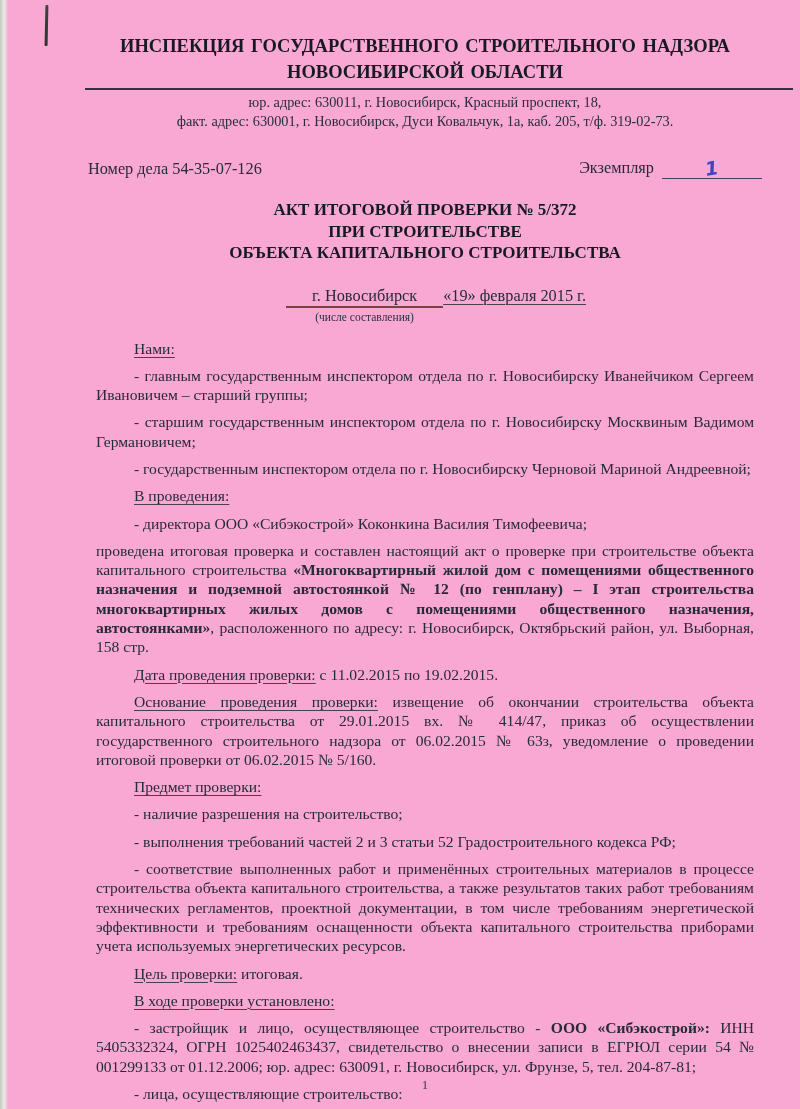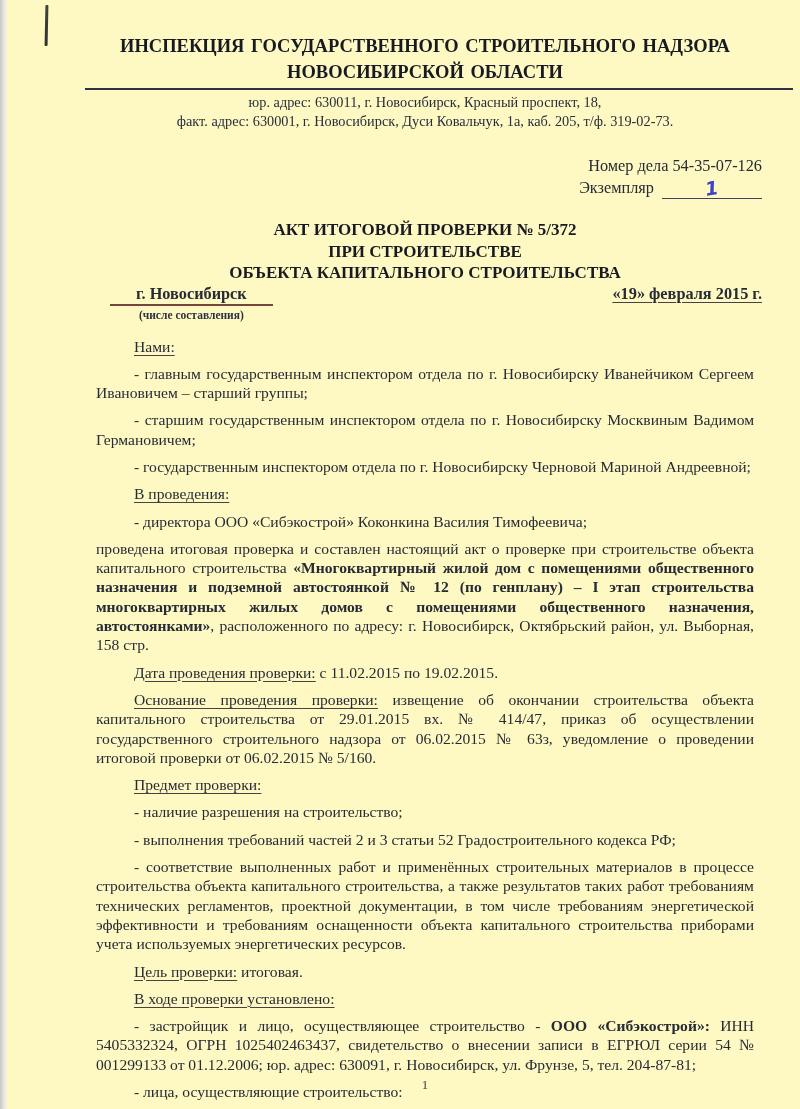--- a/index.html
+++ b/index.html
@@ -1,20 +1,20 @@
 <!DOCTYPE html>
 <html lang="ru"><head>
 <meta charset="utf-8">
 <style>
   html,body{margin:0;padding:0;background:#e9e9e6;}
   .page{
     position:relative;
     width:800px;height:1109px;
     margin:0 auto;
-    background:#fef9c3;
+    background:#f9a8d4;
     font-family:"Liberation Serif", serif;
     color:#262b36;
     overflow:hidden;
     box-sizing:border-box;
   }
   .scan-edge{
     position:absolute;left:0;top:0;bottom:0;width:8px;
     background:linear-gradient(90deg,#c7c7c3,#e9e9e6 55%,rgba(236,236,234,0));
     pointer-events:none;
   }
@@ -23,35 +23,35 @@
     background:linear-gradient(#3f443e,#2f332e);
     border-radius:1px;transform:rotate(1.2deg);
   }
   .content{padding:33px 38px 0 88px;}
 
   .letterhead{text-align:center;}
   .lh-title{font-weight:bold;font-size:18.5px;line-height:26px;color:#171a22;word-spacing:2px;}
   .lh-rule{border:0;border-top:2.2px solid #2e3344;margin:3px -31px 3px -3px;height:0;}
   .lh-addr{font-size:14.3px;line-height:19px;color:#272d3c;}
 
-  .case-row{display:flex;justify-content:space-between;align-items:flex-end;margin-top:25px;font-size:16.3px;flex-direction:column;}
+  .case-row{display:flex;justify-content:space-between;align-items:flex-end;margin-top:25px;font-size:16.3px;}
   .copy-wrap{display:flex;align-items:center;}
   .copy-line{
     display:inline-block;width:100px;border-bottom:1.6px solid #3d4563;
     text-align:center;margin-left:8px;height:22px;line-height:22px;
   }
   .copy-value{
     color:#3c45c5;font-size:19px;font-style:italic;font-weight:bold;
     display:inline-block;transform:rotate(-9deg);
     font-family:"DejaVu Sans",sans-serif;position:relative;top:1px;
   }
 
   .doc-title{margin-top:20px;text-align:center;font-weight:bold;font-size:17px;line-height:21.5px;color:#171a22;}
 
-  .place-row{display:flex;justify-content:space-between;font-size:16.3px;font-weight:bold;}
+  .place-row{display:flex;justify-content:center;margin-top:22px;font-size:16.3px;}
   .place{margin-left:22px;text-align:center;}
   .place-name{display:inline-block;padding:0 26px;border-bottom:2px solid #74453b;}
   .place-caption{font-size:11.5px;line-height:14px;margin-top:2px;color:#2c3140;}
   .doc-date{align-self:flex-start;}
   .u{
     text-decoration:underline;
     text-decoration-thickness:1.3px;
     text-underline-offset:3px;
     text-decoration-color:#4c4046;
   }

